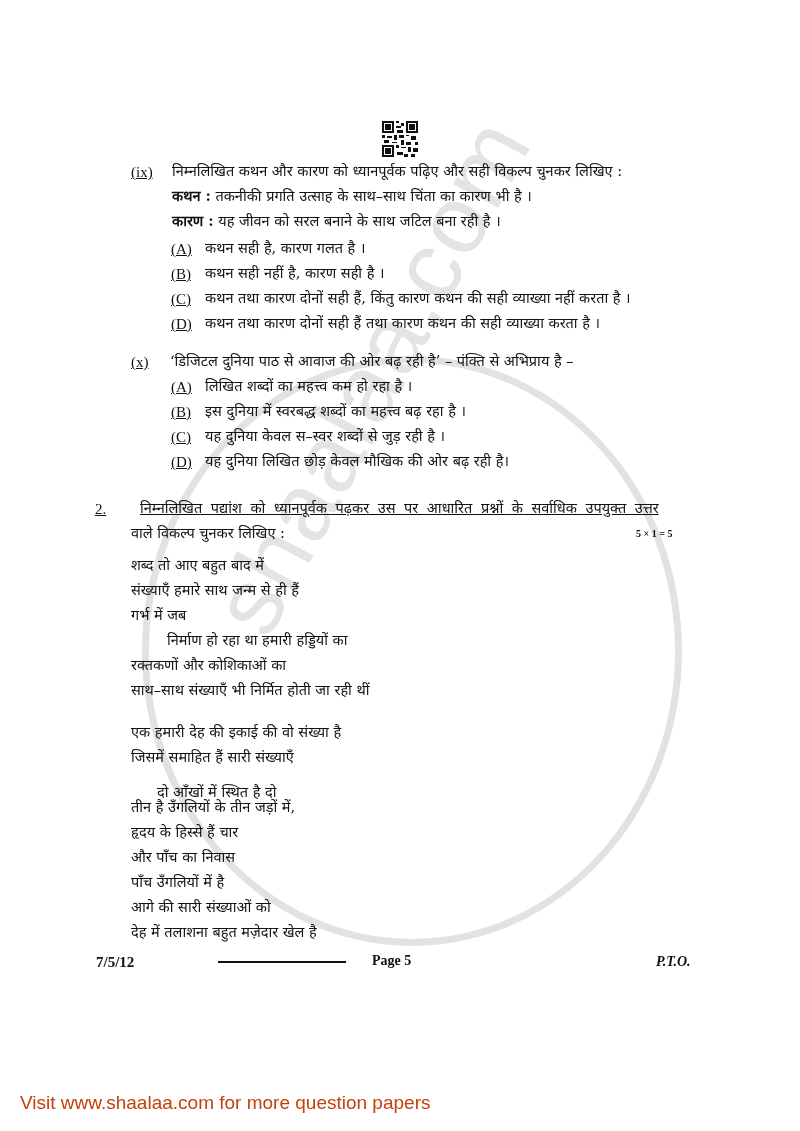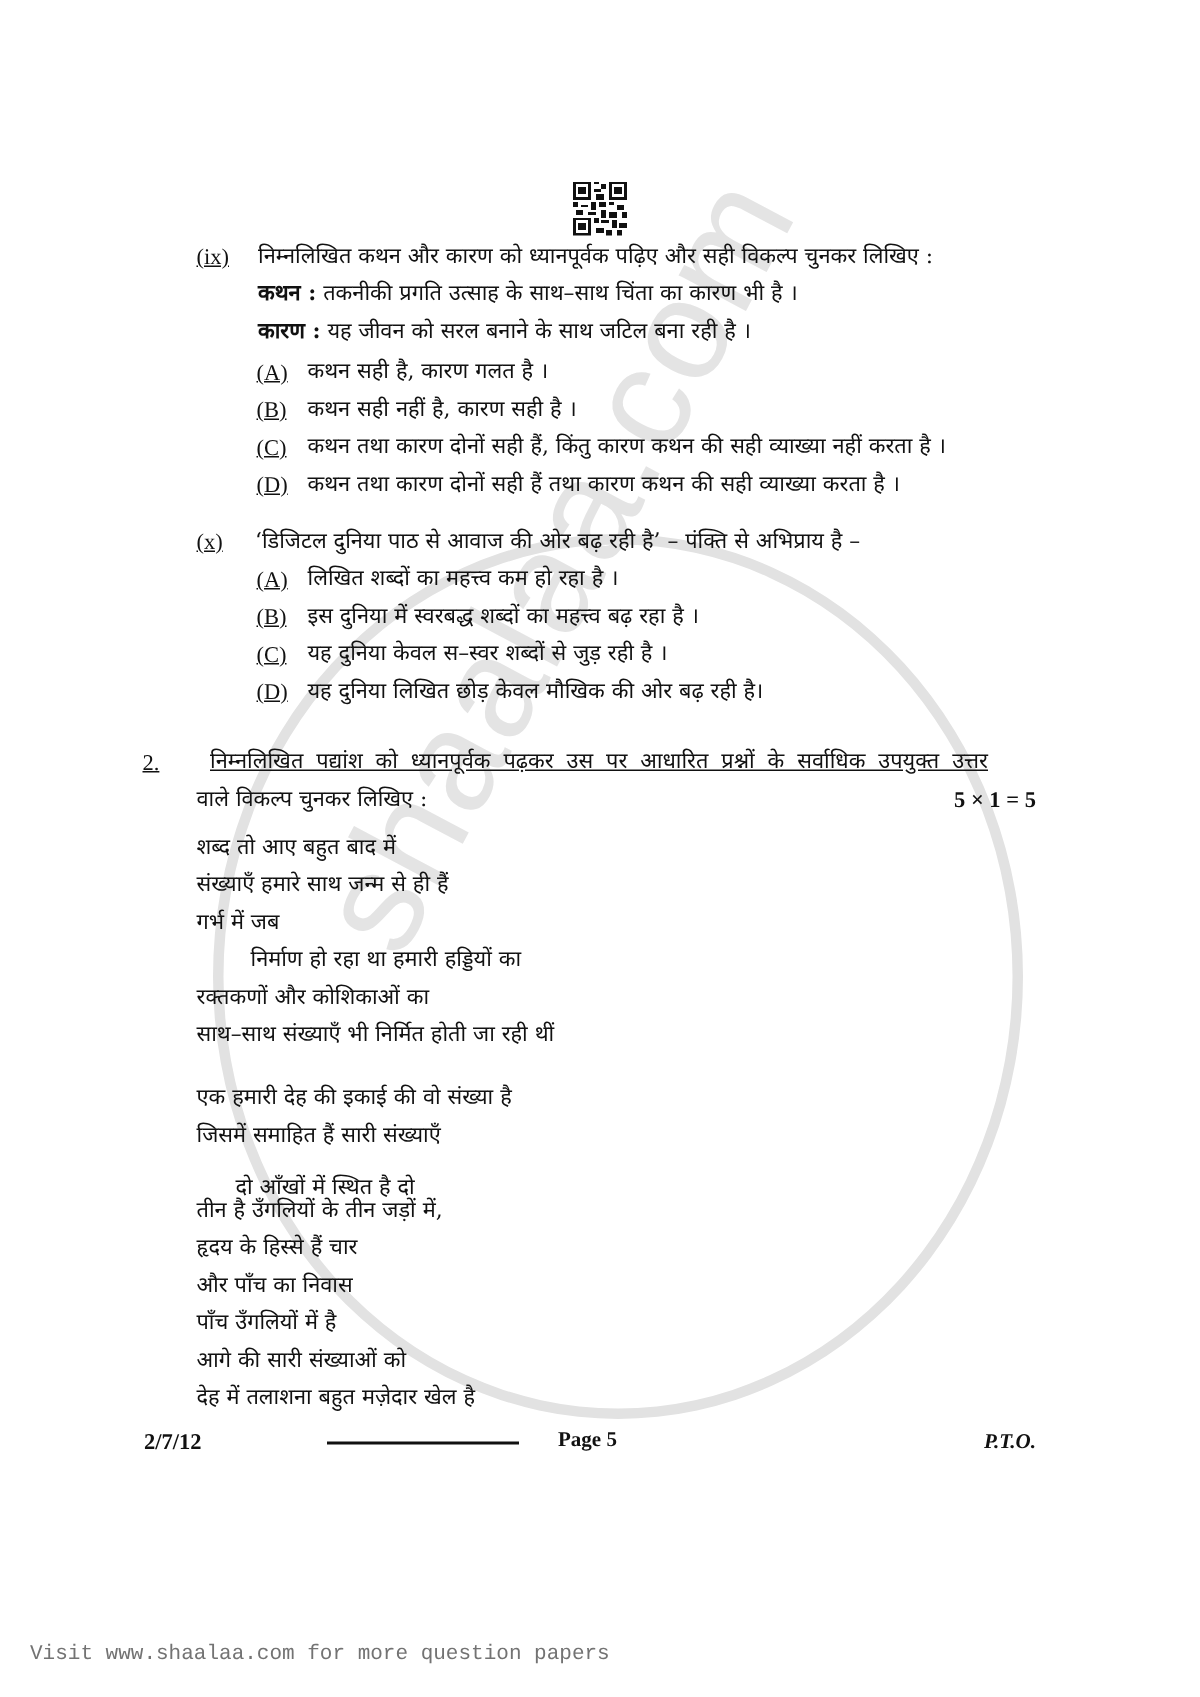--- a/index.html
+++ b/index.html
@@ -19,26 +19,26 @@
       font-family: "Liberation Sans", sans-serif; font-size: 96px; color: #e4e4e4;
       transform: rotate(-62deg); transform-origin: left top; white-space: nowrap;
       pointer-events: none; letter-spacing: 2px;
     }
     .qr {
       position: absolute; left: 382px; top: 121px; width: 36px; height: 36px;
     }
     .abs { position: absolute; white-space: nowrap; font-size: 14.5px; line-height: 18px; }
     .num { font-family: "Liberation Serif", serif; font-size: 15px; text-decoration: underline; }
     .bold { font-weight: bold; }
-    .marks { font-family: "Liberation Serif", serif; font-weight: bold; font-size: 15px; }
+    .marks { font-family: "Liberation Serif", serif; font-weight: bold; font-size: 10px; }
     .footer-code { font-family: "Liberation Serif", serif; font-weight: bold; font-size: 15px; }
     .footer-line { position: absolute; left: 218px; top: 961px; width: 128px; height: 0; border-top: 2px solid #111; }
     .footer-page { font-family: "Liberation Serif", serif; font-weight: bold; font-size: 14px; }
     .footer-pto { font-family: "Liberation Serif", serif; font-weight: bold; font-style: italic; font-size: 14px; }
-    .visit { font-family: Liberation Mono, monospace; font-size: 14px; color: #737373; }
+    .visit { font-family: Liberation Sans, sans-serif; font-size: 19px; color: #c2410c; }
   </style>
 </head>
 <body>
 
 <div class="page">
 
   <div class="watermark"></div>
   <div class="watermark-text">shaalaa.com</div>
 
   <svg class="qr" viewBox="0 0 21 21" shape-rendering="crispEdges">
@@ -132,20 +132,20 @@
       <span class="abs" style="left:131px; top:798px;">तीन है उँगलियों के तीन जड़ों में,</span>
       <span class="abs" style="left:131px; top:823px;">हृदय के हिस्से हैं चार</span>
       <span class="abs" style="left:131px; top:848px;">और पाँच का निवास</span>
       <span class="abs" style="left:131px; top:873px;">पाँच उँगलियों में है</span>
       <span class="abs" style="left:131px; top:898px;">आगे की सारी संख्याओं को</span>
       <span class="abs" style="left:131px; top:923px;">देह में तलाशना बहुत मज़ेदार खेल है</span>
     </div>
   </div>
 
   <div>
-    <span class="abs footer-code" style="left:96px; top:953px;">2/7/12</span>
+    <span class="abs footer-code" style="left:96px; top:953px;">7/5/12</span>
     <div class="footer-line"></div>
     <span class="abs footer-page" style="left:372px; top:952px;">Page 5</span>
     <span class="abs footer-pto" style="left:656px; top:953px;">P.T.O.</span>
   </div>
 
   <span class="abs visit" style="left:20px; top:1094px;">Visit www.shaalaa.com for more question papers</span>
 </div>
 
 </body></html>

